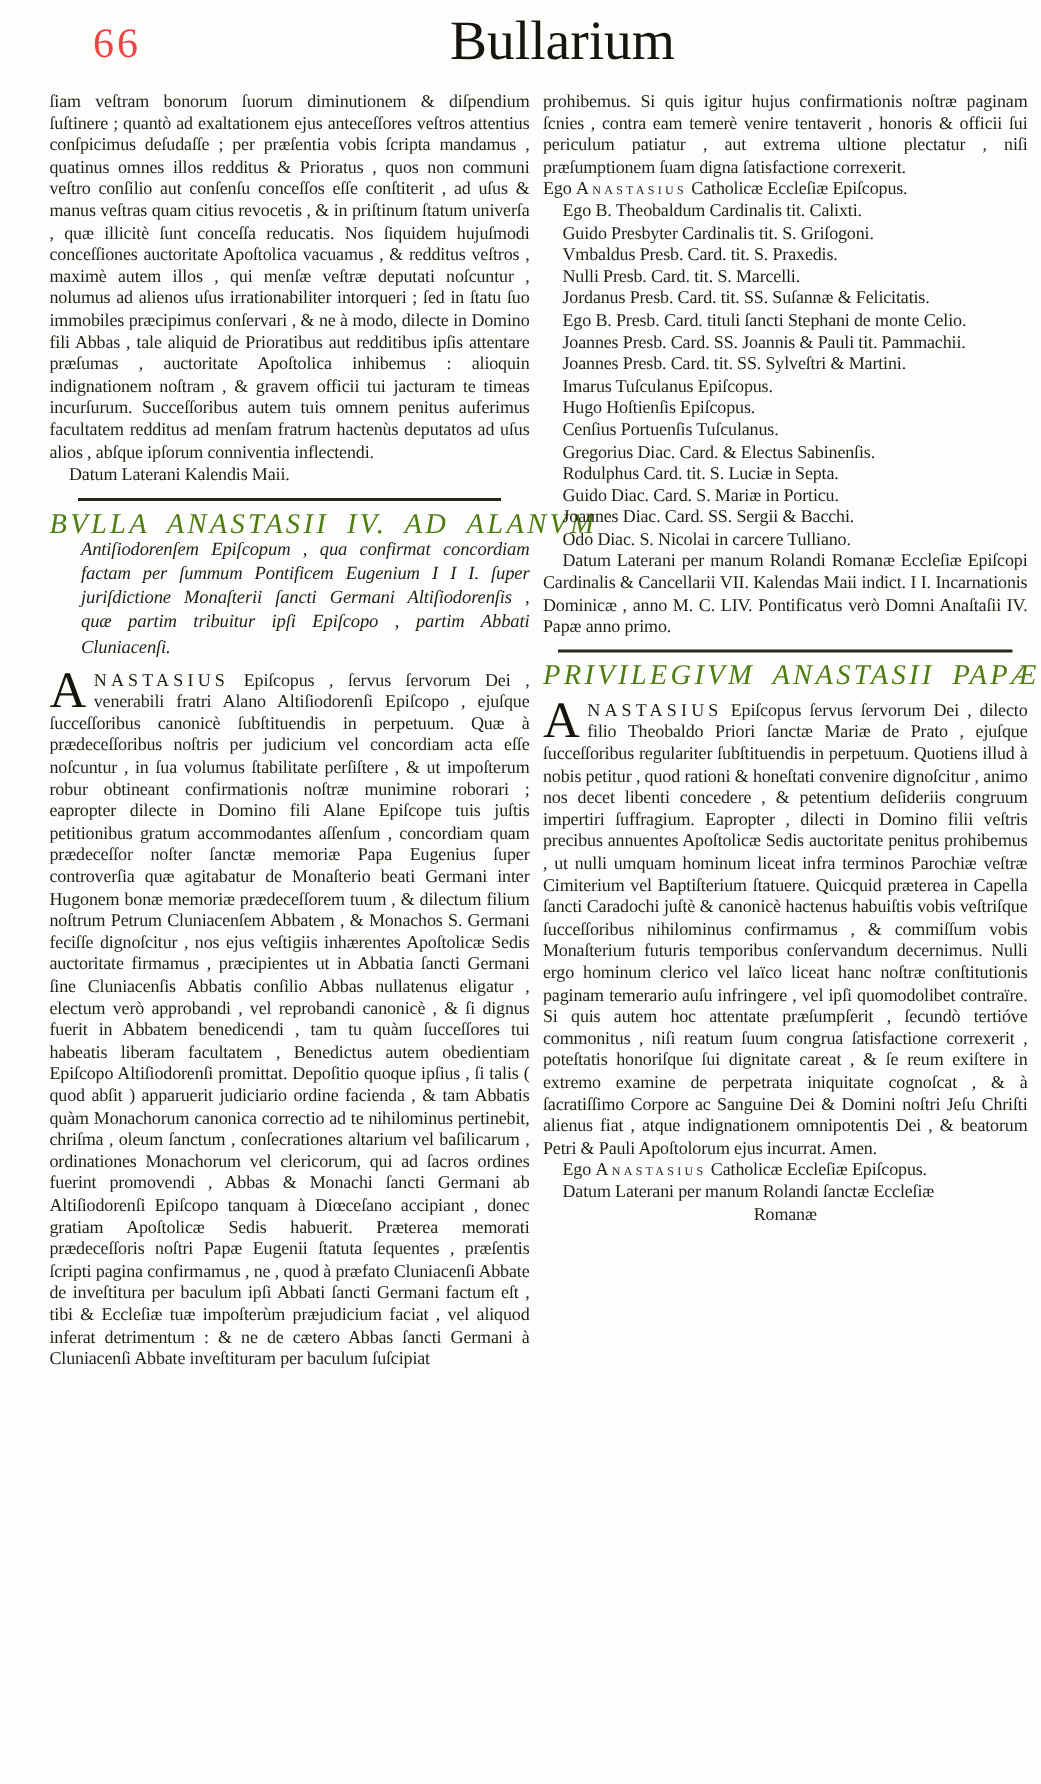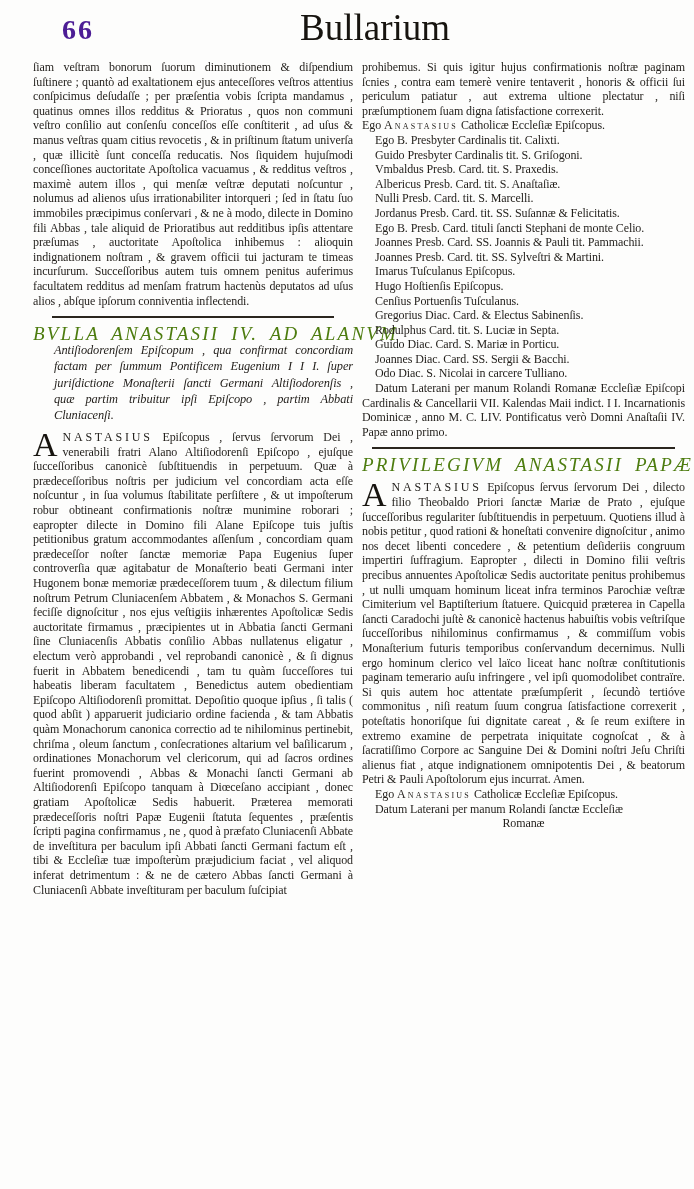--- a/index.html
+++ b/index.html
@@ -9,21 +9,21 @@
     font-family: "Liberation Serif", "DejaVu Serif", serif;
     color: #211e1a;
     overflow: hidden;
   }
   .page { width: 694px; height: 1189px; overflow: hidden; position: relative; }
 
   
   .page-header { position: relative; height: 58px; }
   .page-number {
     position: absolute; left: 62px; top: 14px;
-    font-size: 28px; letter-spacing: 2px; color: #4c1d95; font-weight: bold;
+    font-size: 28px; letter-spacing: 2px; color: #ef4444;
   }
   .running-title {
     position: absolute; left: 0; right: 0; top: 6px; margin: 0;
     text-align: center; transform: translateX(28px);
     font-size: 37px; font-weight: normal; color: #17140f;
   }
 
   
   .columns {
     display: flex; gap: 9px;
@@ -79,41 +79,41 @@
 
   <div class="page-header">
     <div class="page-number">66</div>
     <h1 class="running-title">Bullarium</h1>
   </div>
 
   <div class="columns">
 
     <div class="col col-left">
       <p class="body-text">ſiam veſtram bonorum ſuorum diminutionem &amp; diſpendium ſuſtinere ; quantò ad exaltationem ejus anteceſſores veſtros attentius conſpicimus deſudaſſe ; per præſentia vobis ſcripta mandamus , quatinus omnes illos redditus &amp; Prioratus , quos non communi veſtro conſilio aut conſenſu conceſſos eſſe conſtiterit , ad uſus &amp; manus veſtras quam citius revocetis , &amp; in priſtinum ſtatum univerſa , quæ illicitè ſunt conceſſa reducatis. Nos ſiquidem hujuſmodi conceſſiones auctoritate Apoſtolica vacuamus , &amp; redditus veſtros , maximè autem illos , qui menſæ veſtræ deputati noſcuntur , nolumus ad alienos uſus irrationabiliter intorqueri ; ſed in ſtatu ſuo immobiles præcipimus conſervari , &amp; ne à modo, dilecte in Domino fili Abbas , tale aliquid de Prioratibus aut redditibus ipſis attentare præſumas , auctoritate Apoſtolica inhibemus : alioquin indignationem noſtram , &amp; gravem officii tui jacturam te timeas incurſurum. Succeſſoribus autem tuis omnem penitus auferimus facultatem redditus ad menſam fratrum hactenùs deputatos ad uſus alios , abſque ipſorum conniventia inflectendi.</p>
+      <p class="datum indent">Datum Laterani Kalendis Maii.</p>
 
       <hr class="rule">
 
       <div class="bull-heading">
         <div class="bull-title">BVLLA ANASTASII IV. AD ALANVM</div>
         <div class="bull-subtitle">Antiſiodorenſem Epiſcopum , qua confirmat concordiam factam per ſummum Pontificem Eugenium I I I. ſuper juriſdictione Monaſterii ſancti Germani Altiſiodorenſis , quæ partim tribuitur ipſi Epiſcopo , partim Abbati Cluniacenſi.</div>
       </div>
 
       <p class="body-text"><span class="drop-cap">A</span><span class="lead-caps">NASTASIUS</span> <span>Epiſcopus , ſervus ſervorum Dei , venerabili fratri Alano Altiſiodorenſi Epiſcopo , ejuſque ſucceſſoribus canonicè ſubſtituendis in perpetuum. Quæ à prædeceſſoribus noſtris per judicium vel concordiam acta eſſe noſcuntur , in ſua volumus ſtabilitate perſiſtere , &amp; ut impoſterum robur obtineant confirmationis noſtræ munimine roborari ; eapropter dilecte in Domino fili Alane Epiſcope tuis juſtis petitionibus gratum accommodantes aſſenſum , concordiam quam prædeceſſor noſter ſanctæ memoriæ Papa Eugenius ſuper controverſia quæ agitabatur de Monaſterio beati Germani inter Hugonem bonæ memoriæ prædeceſſorem tuum , &amp; dilectum filium noſtrum Petrum Cluniacenſem Abbatem , &amp; Monachos S. Germani feciſſe dignoſcitur , nos ejus veſtigiis inhærentes Apoſtolicæ Sedis auctoritate firmamus , præcipientes ut in Abbatia ſancti Germani ſine Cluniacenſis Abbatis conſilio Abbas nullatenus eligatur , electum verò approbandi , vel reprobandi canonicè , &amp; ſi dignus fuerit in Abbatem benedicendi , tam tu quàm ſucceſſores tui habeatis liberam facultatem , Benedictus autem obedientiam Epiſcopo Altiſiodorenſi promittat. Depoſitio quoque ipſius , ſi talis ( quod abſit ) apparuerit judiciario ordine facienda , &amp; tam Abbatis quàm Monachorum canonica correctio ad te nihilominus pertinebit, chriſma , oleum ſanctum , conſecrationes altarium vel baſilicarum , ordinationes Monachorum vel clericorum, qui ad ſacros ordines fuerint promovendi , Abbas &amp; Monachi ſancti Germani ab Altiſiodorenſi Epiſcopo tanquam à Diœceſano accipiant , donec gratiam Apoſtolicæ Sedis habuerit. Præterea memorati prædeceſſoris noſtri Papæ Eugenii ſtatuta ſequentes , præſentis ſcripti pagina confirmamus , ne , quod à præfato Cluniacenſi Abbate de inveſtitura per baculum ipſi Abbati ſancti Germani factum eſt , tibi &amp; Eccleſiæ tuæ impoſterùm præjudicium faciat , vel aliquod inferat detrimentum : &amp; ne de cætero Abbas ſancti Germani à Cluniacenſi Abbate inveſtituram per baculum ſuſcipiat</span></p>
     </div>
 
     <div class="col col-right">
       <p class="body-text">prohibemus. Si quis igitur hujus confirmationis noſtræ paginam ſcnies , contra eam temerè venire tentaverit , honoris &amp; officii ſui periculum patiatur , aut extrema ultione plectatur , niſi præſumptionem ſuam digna ſatisfactione correxerit.</p>
 
       <p class="body-text"><span>Ego</span> <span class="sc">Anastasius</span> <span>Catholicæ Eccleſiæ Epiſcopus.</span></p>
 
       <div class="sub-list">
-        <div class="list-item">Ego B. Presbyter Cardinalis tit. Calixti.</div>
+        <div class="list-item">Ego B. Theobaldum Cardinalis tit. Calixti.</div>
         <div class="list-item">Guido Presbyter Cardinalis tit. S. Griſogoni.</div>
         <div class="list-item">Vmbaldus Presb. Card. tit. S. Praxedis.</div>
-        <div class="list-item">Albericus Presb. Card. tit. S. Anaſtaſiæ.</div>
         <div class="list-item">Nulli Presb. Card. tit. S. Marcelli.</div>
         <div class="list-item">Jordanus Presb. Card. tit. SS. Suſannæ &amp; Felicitatis.</div>
         <div class="list-item">Ego B. Presb. Card. tituli ſancti Stephani de monte Celio.</div>
         <div class="list-item">Joannes Presb. Card. SS. Joannis &amp; Pauli tit. Pammachii.</div>
         <div class="list-item">Joannes Presb. Card. tit. SS. Sylveſtri &amp; Martini.</div>
         <div class="list-item">Imarus Tuſculanus Epiſcopus.</div>
         <div class="list-item">Hugo Hoſtienſis Epiſcopus.</div>
         <div class="list-item">Cenſius Portuenſis Tuſculanus.</div>
         <div class="list-item">Gregorius Diac. Card. &amp; Electus Sabinenſis.</div>
         <div class="list-item">Rodulphus Card. tit. S. Luciæ in Septa.</div>

